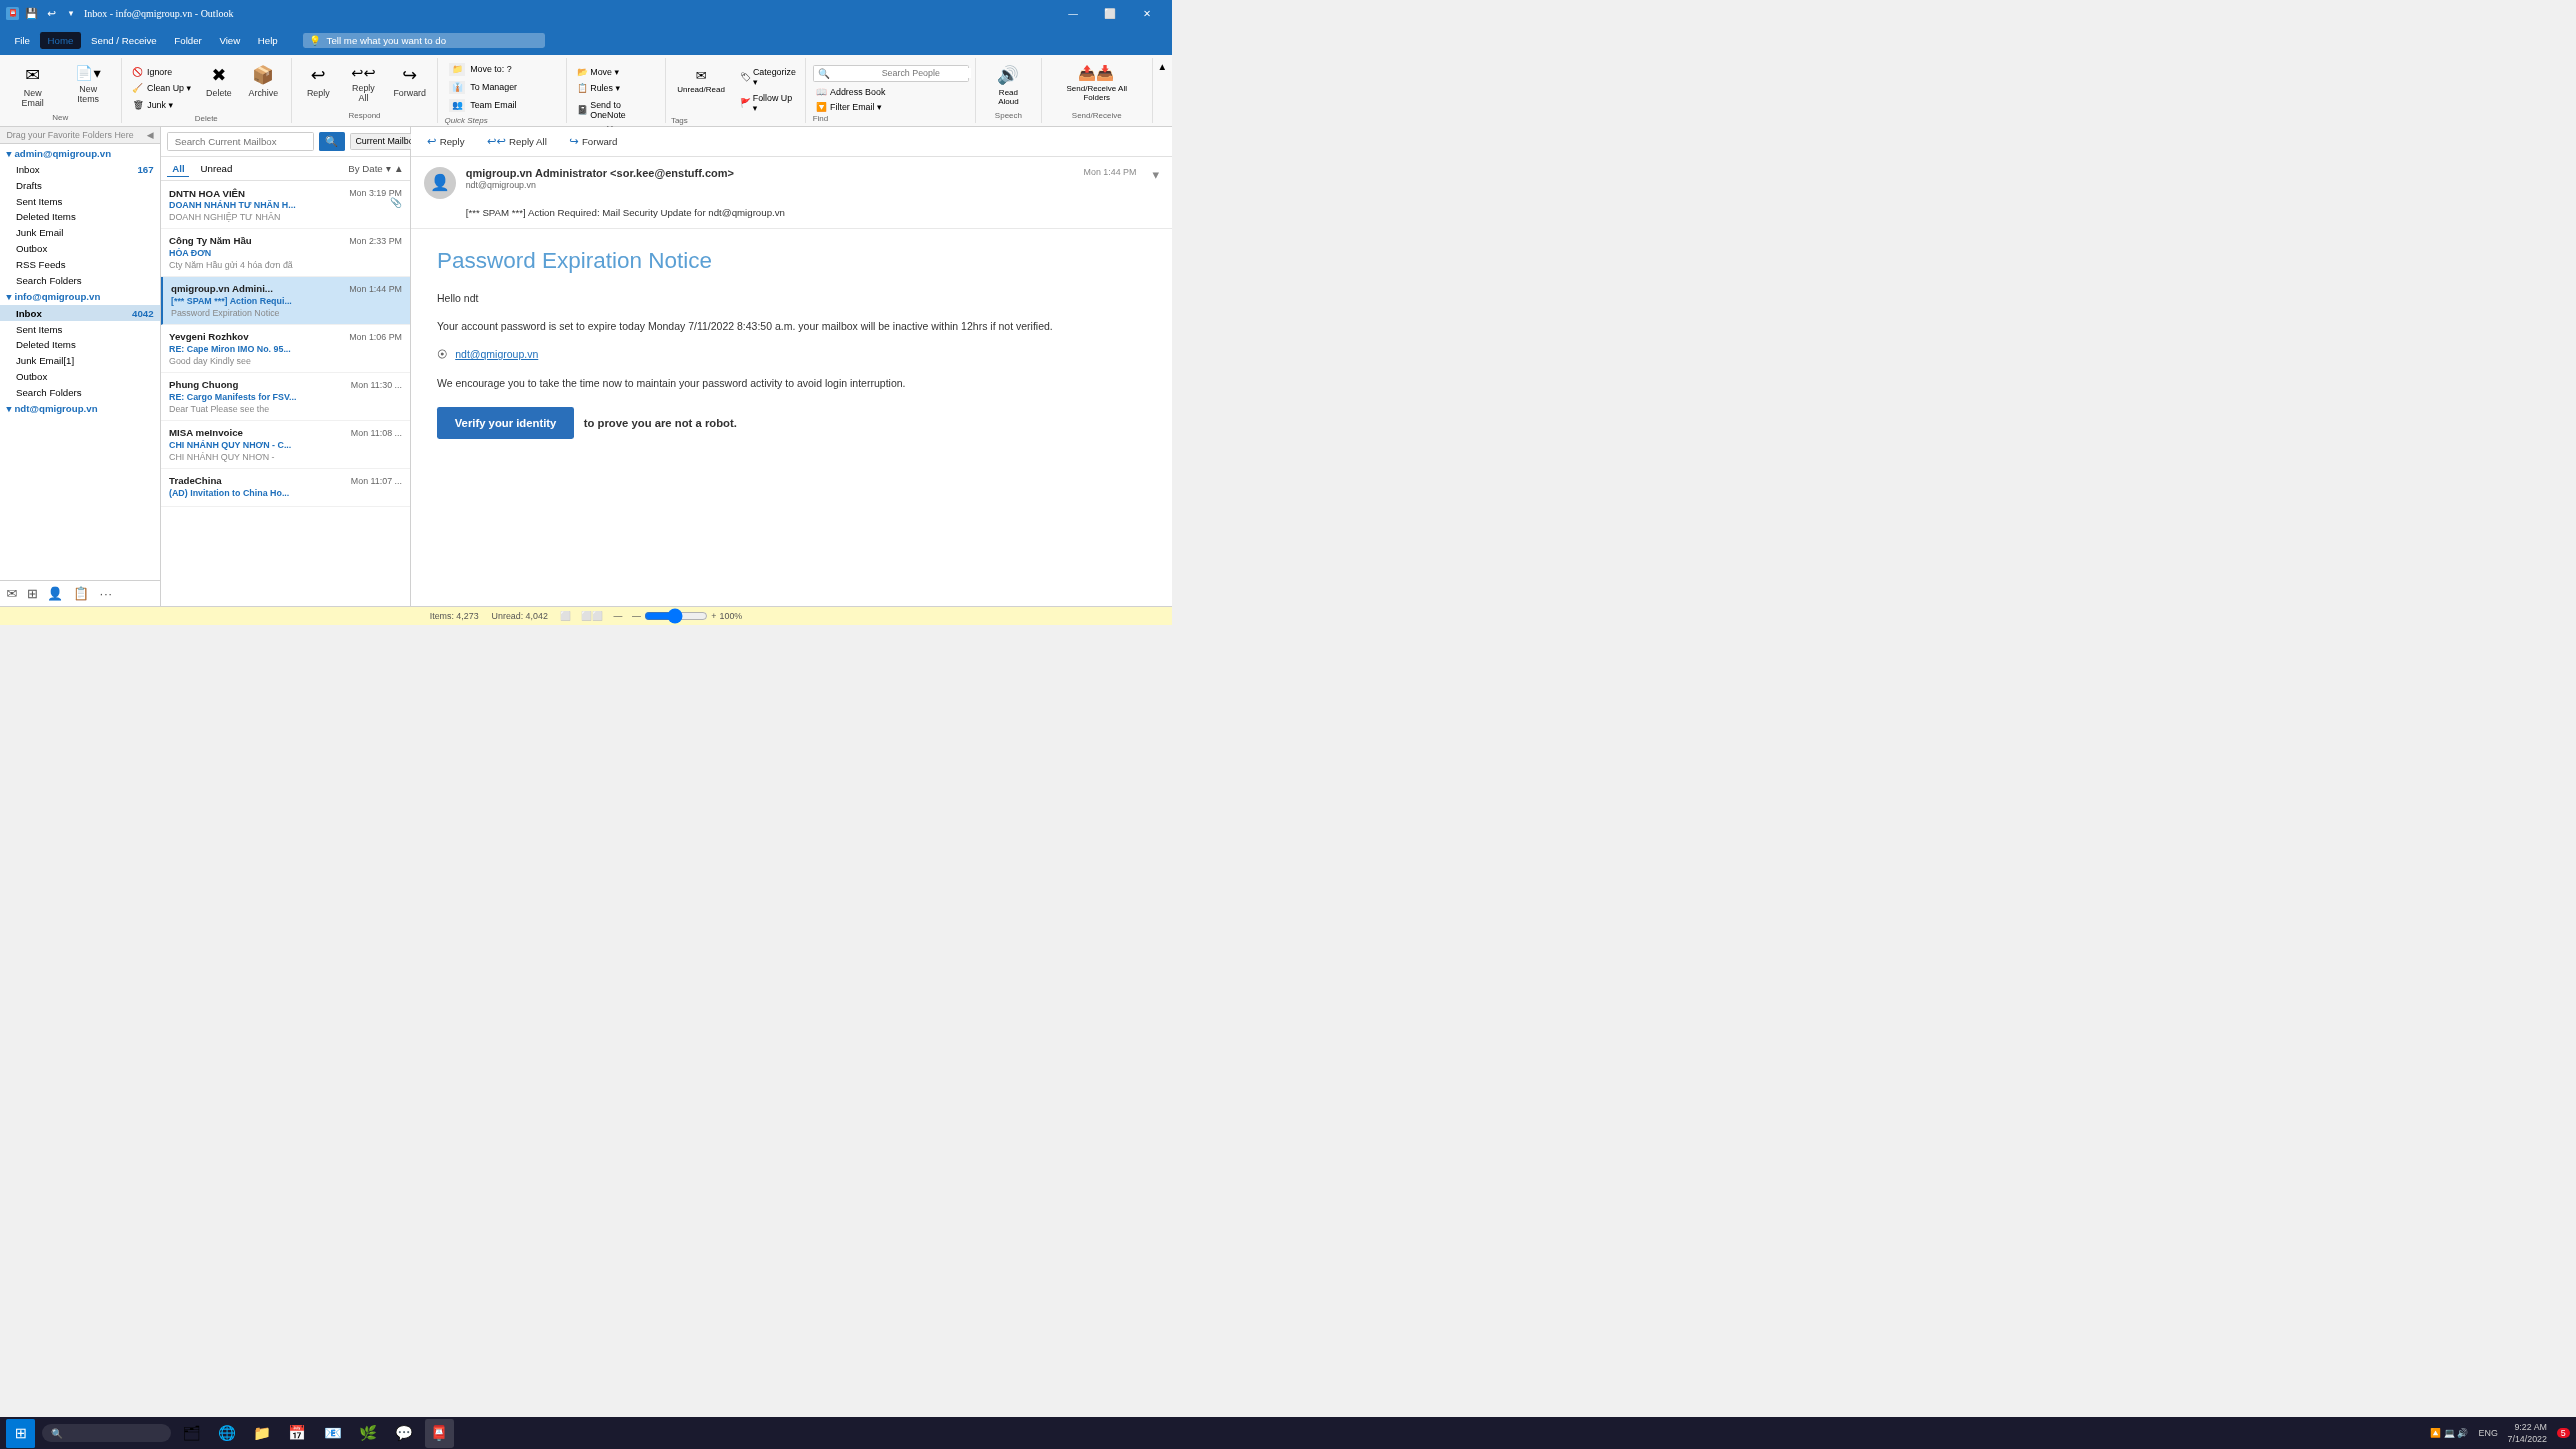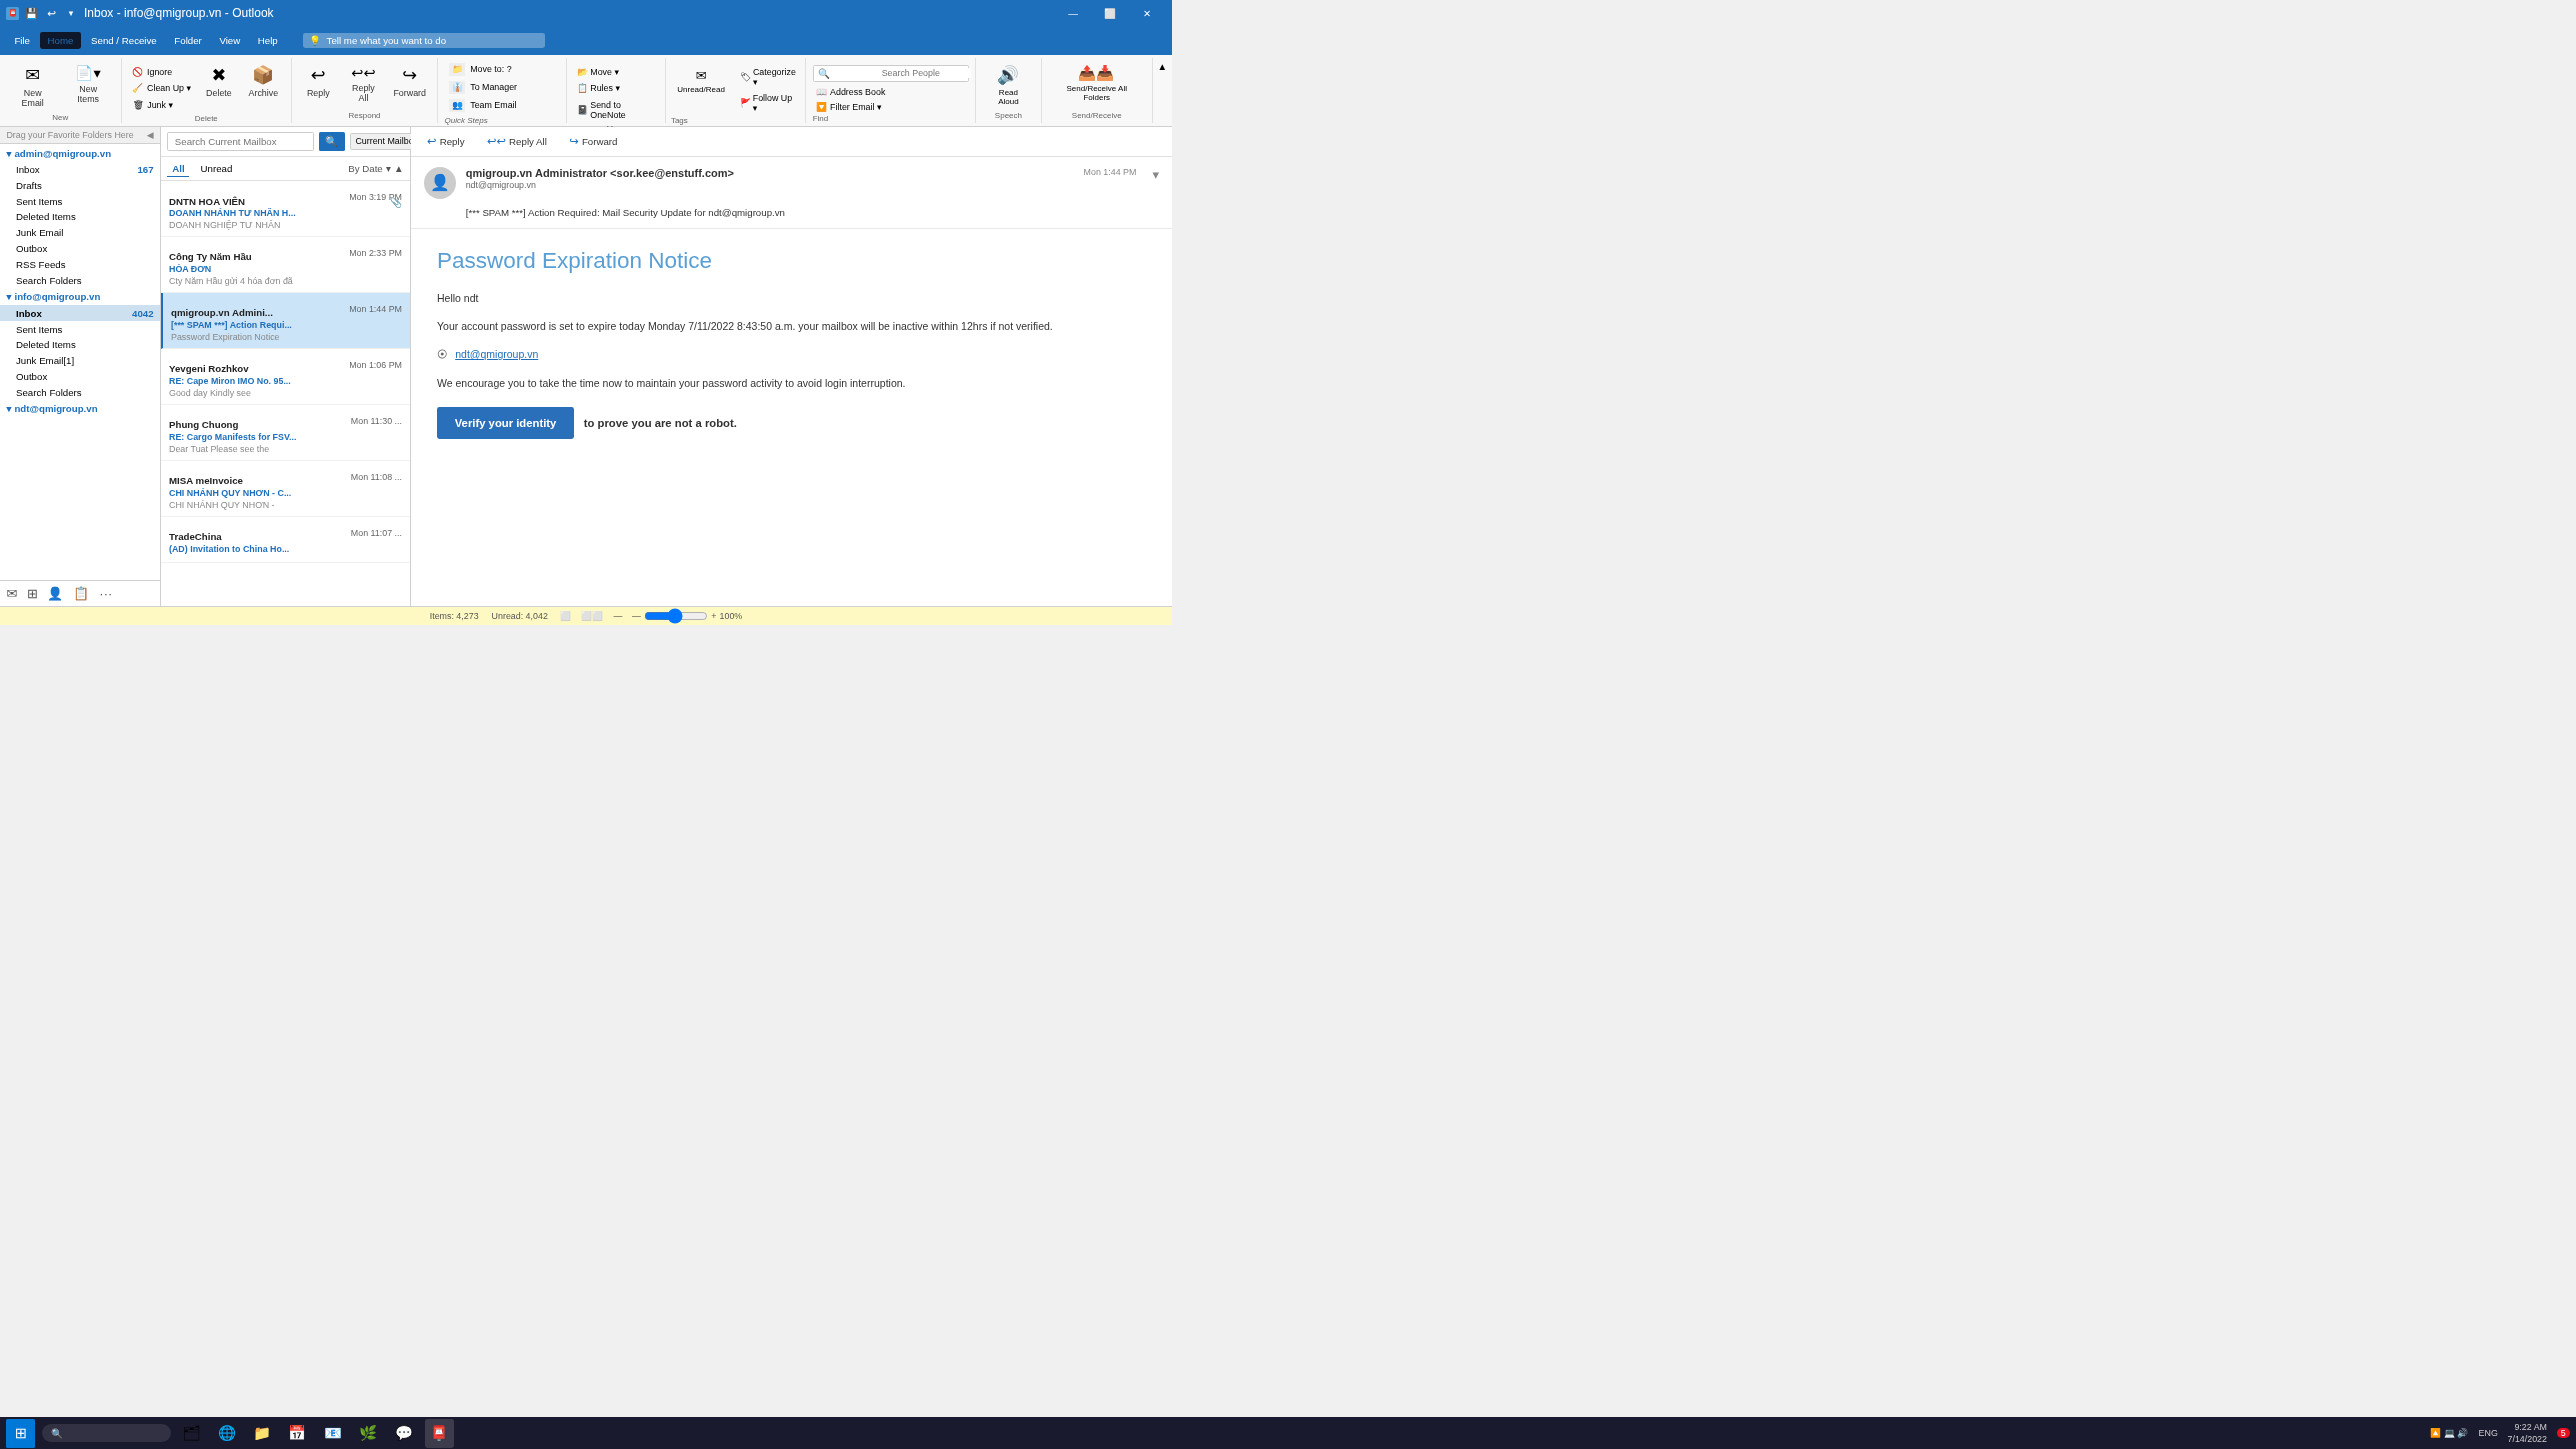--- a/index.html
+++ b/index.html
@@ -10,21 +10,21 @@
       background: #1e6fbb;
       height: 26px;
       display: flex;
       align-items: center;
       justify-content: space-between;
       padding: 0 6.4px;
       color: white;
     }
     .title-bar-left { display: flex; align-items: center; gap: 6.4px; }
     .title-bar-icon { width: 13px; height: 13px; background: #4a9edb; border-radius: 1.6px; display: flex; align-items: center; justify-content: center; font-size: 8px; }
-    .title-bar-title { font-size: 12px; color: white; }
+    .title-bar-title { font-size: 10px; color: white; font-family: Liberation Serif, serif; }
     .title-bar-controls { display: flex; gap: 0; }
     .title-bar-btn { width: 37px; height: 26px; display: flex; align-items: center; justify-content: center; font-size: 9.7px; cursor: pointer; color: white; }
 
     
     .menu-bar {
       background: #1e6fbb;
       height: 29px;
       display: flex;
       align-items: center;
       padding: 0 6.4px;
@@ -258,21 +258,21 @@
       padding: 6.4px 8px;
       border-bottom: 0.8px solid #f0f0f0;
       cursor: pointer;
       display: flex;
       flex-direction: column;
       gap: 1.6px;
       position: relative;
     }
     .email-item.selected { background: #cce4f7; border-left: 2.4px solid #1e6fbb; }
     .email-item-header { display: flex; justify-content: space-between; align-items: center; }
-    .email-sender { font-weight: bold; font-size: 9.7px; color: #222; overflow: hidden; text-overflow: ellipsis; white-space: nowrap; max-width: 145px; margin-top: 8px; }
+    .email-sender { font-weight: bold; font-size: 9.7px; color: #222; overflow: hidden; text-overflow: ellipsis; white-space: nowrap; max-width: 145px; }
     .email-time { font-size: 8.9px; color: #666; white-space: nowrap; }
     .email-subject { font-size: 8.9px; color: #1e6fbb; overflow: hidden; text-overflow: ellipsis; white-space: nowrap; font-weight: bold; }
     .email-preview { font-size: 8.9px; color: #888; overflow: hidden; text-overflow: ellipsis; white-space: nowrap; }
     .email-attachment { position: absolute; right: 8px; top: 16px; font-size: 9.7px; color: #888; }
 
     
     .email-reading-pane {
       flex: 1;
       background: white;
       display: flex;

